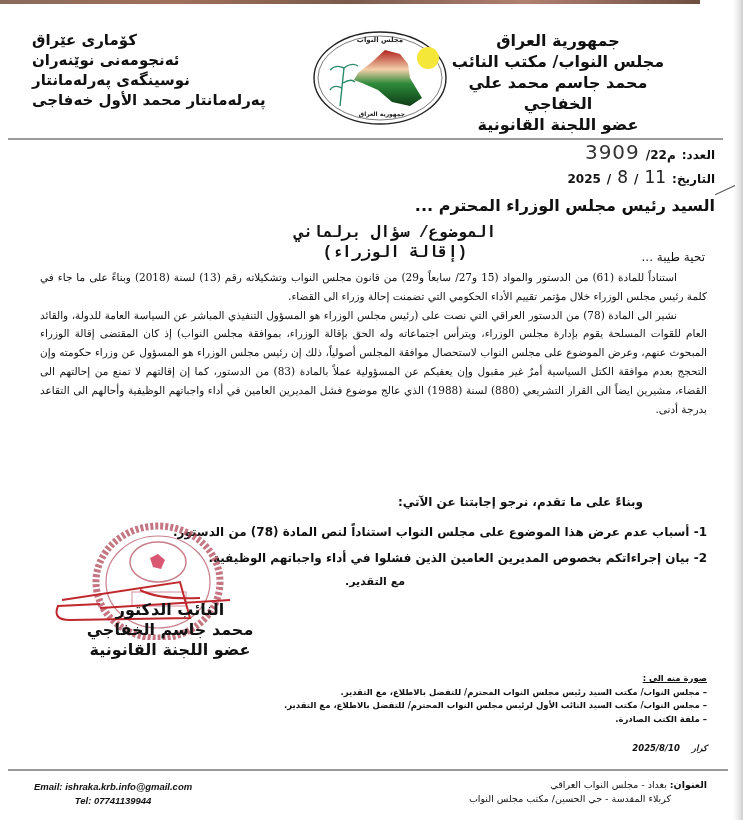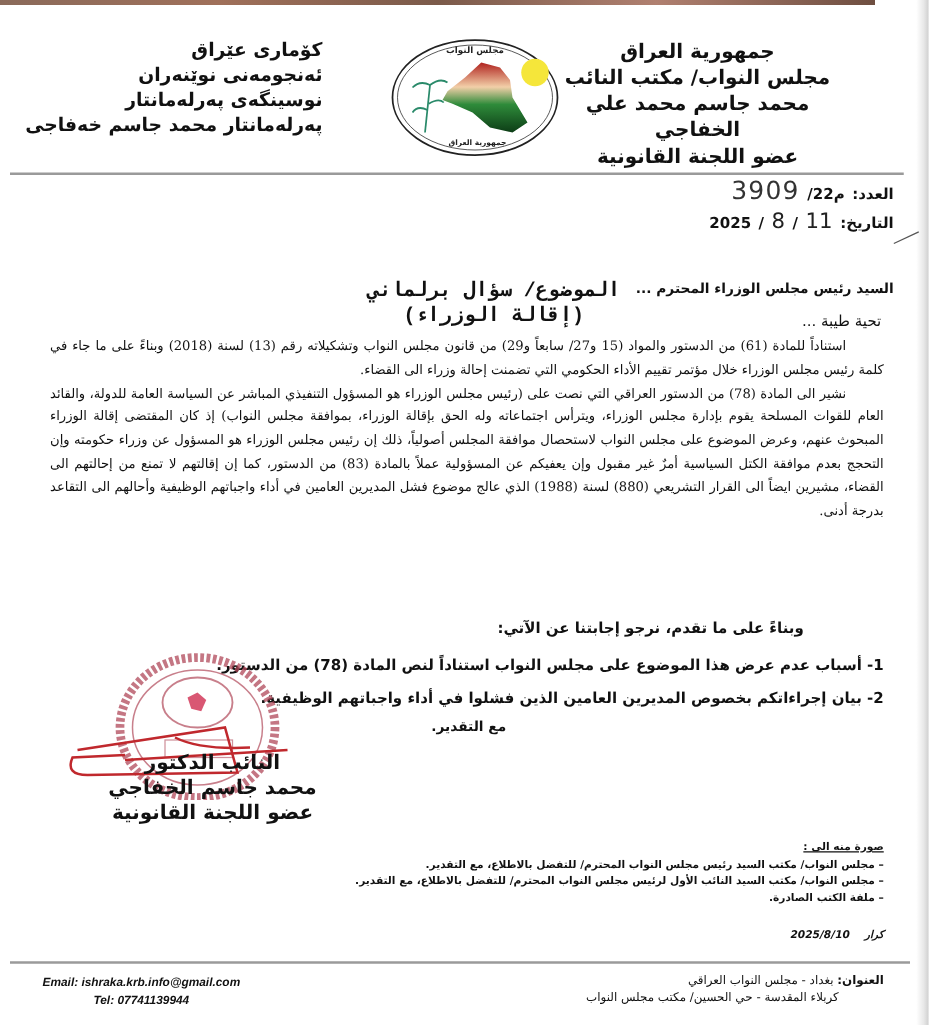--- a/index.html
+++ b/index.html
@@ -13,41 +13,41 @@
     }
     .rightedge {
       position: absolute; right: 0; top: 0; width: 10px; height: 820px;
       background: linear-gradient(90deg, #ffffff, #e8e8e8 60%, #cfcfcf);
     }
     .hdr-ar {
       position: absolute; right: 60px; top: 30px; width: 250px;
       direction: rtl; text-align: center; font-weight: bold; font-size: 16px; line-height: 21px;
     }
     .hdr-ku {
-      position: absolute; left: 18px; top: 30px; width: 240px;
-      direction: rtl; text-align: right; font-weight: bold; font-size: 15px; line-height: 20px;
+      position: absolute; left: 32px; top: 30px; width: 240px;
+      direction: rtl; text-align: left; font-weight: bold; font-size: 15px; line-height: 20px;
     }
     .logo {
       position: absolute; left: 310px; top: 28px; width: 140px; height: 100px;
     }
     .hr-top {
       position: absolute; left: 8px; top: 138px; width: 715px; height: 2px; background: #9a9a9a;
     }
     .ref {
       position: absolute; right: 28px; top: 140px; direction: rtl; font-size: 12px; font-weight: bold;
       display: flex; align-items: baseline; gap: 6px;
     }
     .ref .hand { font-family: "DejaVu Sans", sans-serif; font-weight: normal; font-size: 20px; color: #333; letter-spacing: 1px; }
     .date {
       position: absolute; right: 28px; top: 167px; direction: rtl; font-size: 12px; font-weight: bold;
       display: flex; align-items: baseline; gap: 6px;
     }
     .date .hand { font-weight: normal; font-size: 17px; color: #222; }
     .addressee {
-      position: absolute; right: 28px; top: 196px; direction: rtl; font-size: 11px; font-weight: bold; margin-top: 28px;
+      position: absolute; right: 28px; top: 196px; direction: rtl; font-size: 16px; font-weight: bold;
     }
     .pointer-line {
       position: absolute; right: 8px; top: 185px; width: 22px; height: 1px; background: #555;
       transform: rotate(-25deg); transform-origin: right center;
     }
     .subject {
       position: absolute; left: 270px; top: 222px; width: 250px; direction: rtl; text-align: center;
       font-size: 16px; font-weight: bold; font-family: Liberation Mono, monospace;
     }
     .greeting {
@@ -103,21 +103,21 @@
   <div>جمهورية العراق</div>
   <div>مجلس النواب/ مكتب النائب</div>
   <div>محمد جاسم محمد علي الخفاجي</div>
   <div>عضو اللجنة القانونية</div>
 </div>
 
 <div class="hdr-ku">
   <div>کۆماری عێراق</div>
   <div>ئەنجومەنی نوێنەران</div>
   <div>نوسینگەی پەرلەمانتار</div>
-  <div>پەرلەمانتار محمد جاسم خەفاجی</div>
+  <div>پەرلەمانتار محمد الأول خەفاجی</div>
 </div>
 
 <svg class="logo" viewBox="0 0 140 100">
   <defs>
     <linearGradient id="iraqGrad" x1="0" y1="0" x2="0" y2="1">
       <stop offset="0" stop-color="#b0221e"></stop>
       <stop offset="0.35" stop-color="#f2cfa8"></stop>
       <stop offset="0.6" stop-color="#2e8b3a"></stop>
       <stop offset="1" stop-color="#0d3d16"></stop>
     </linearGradient>

